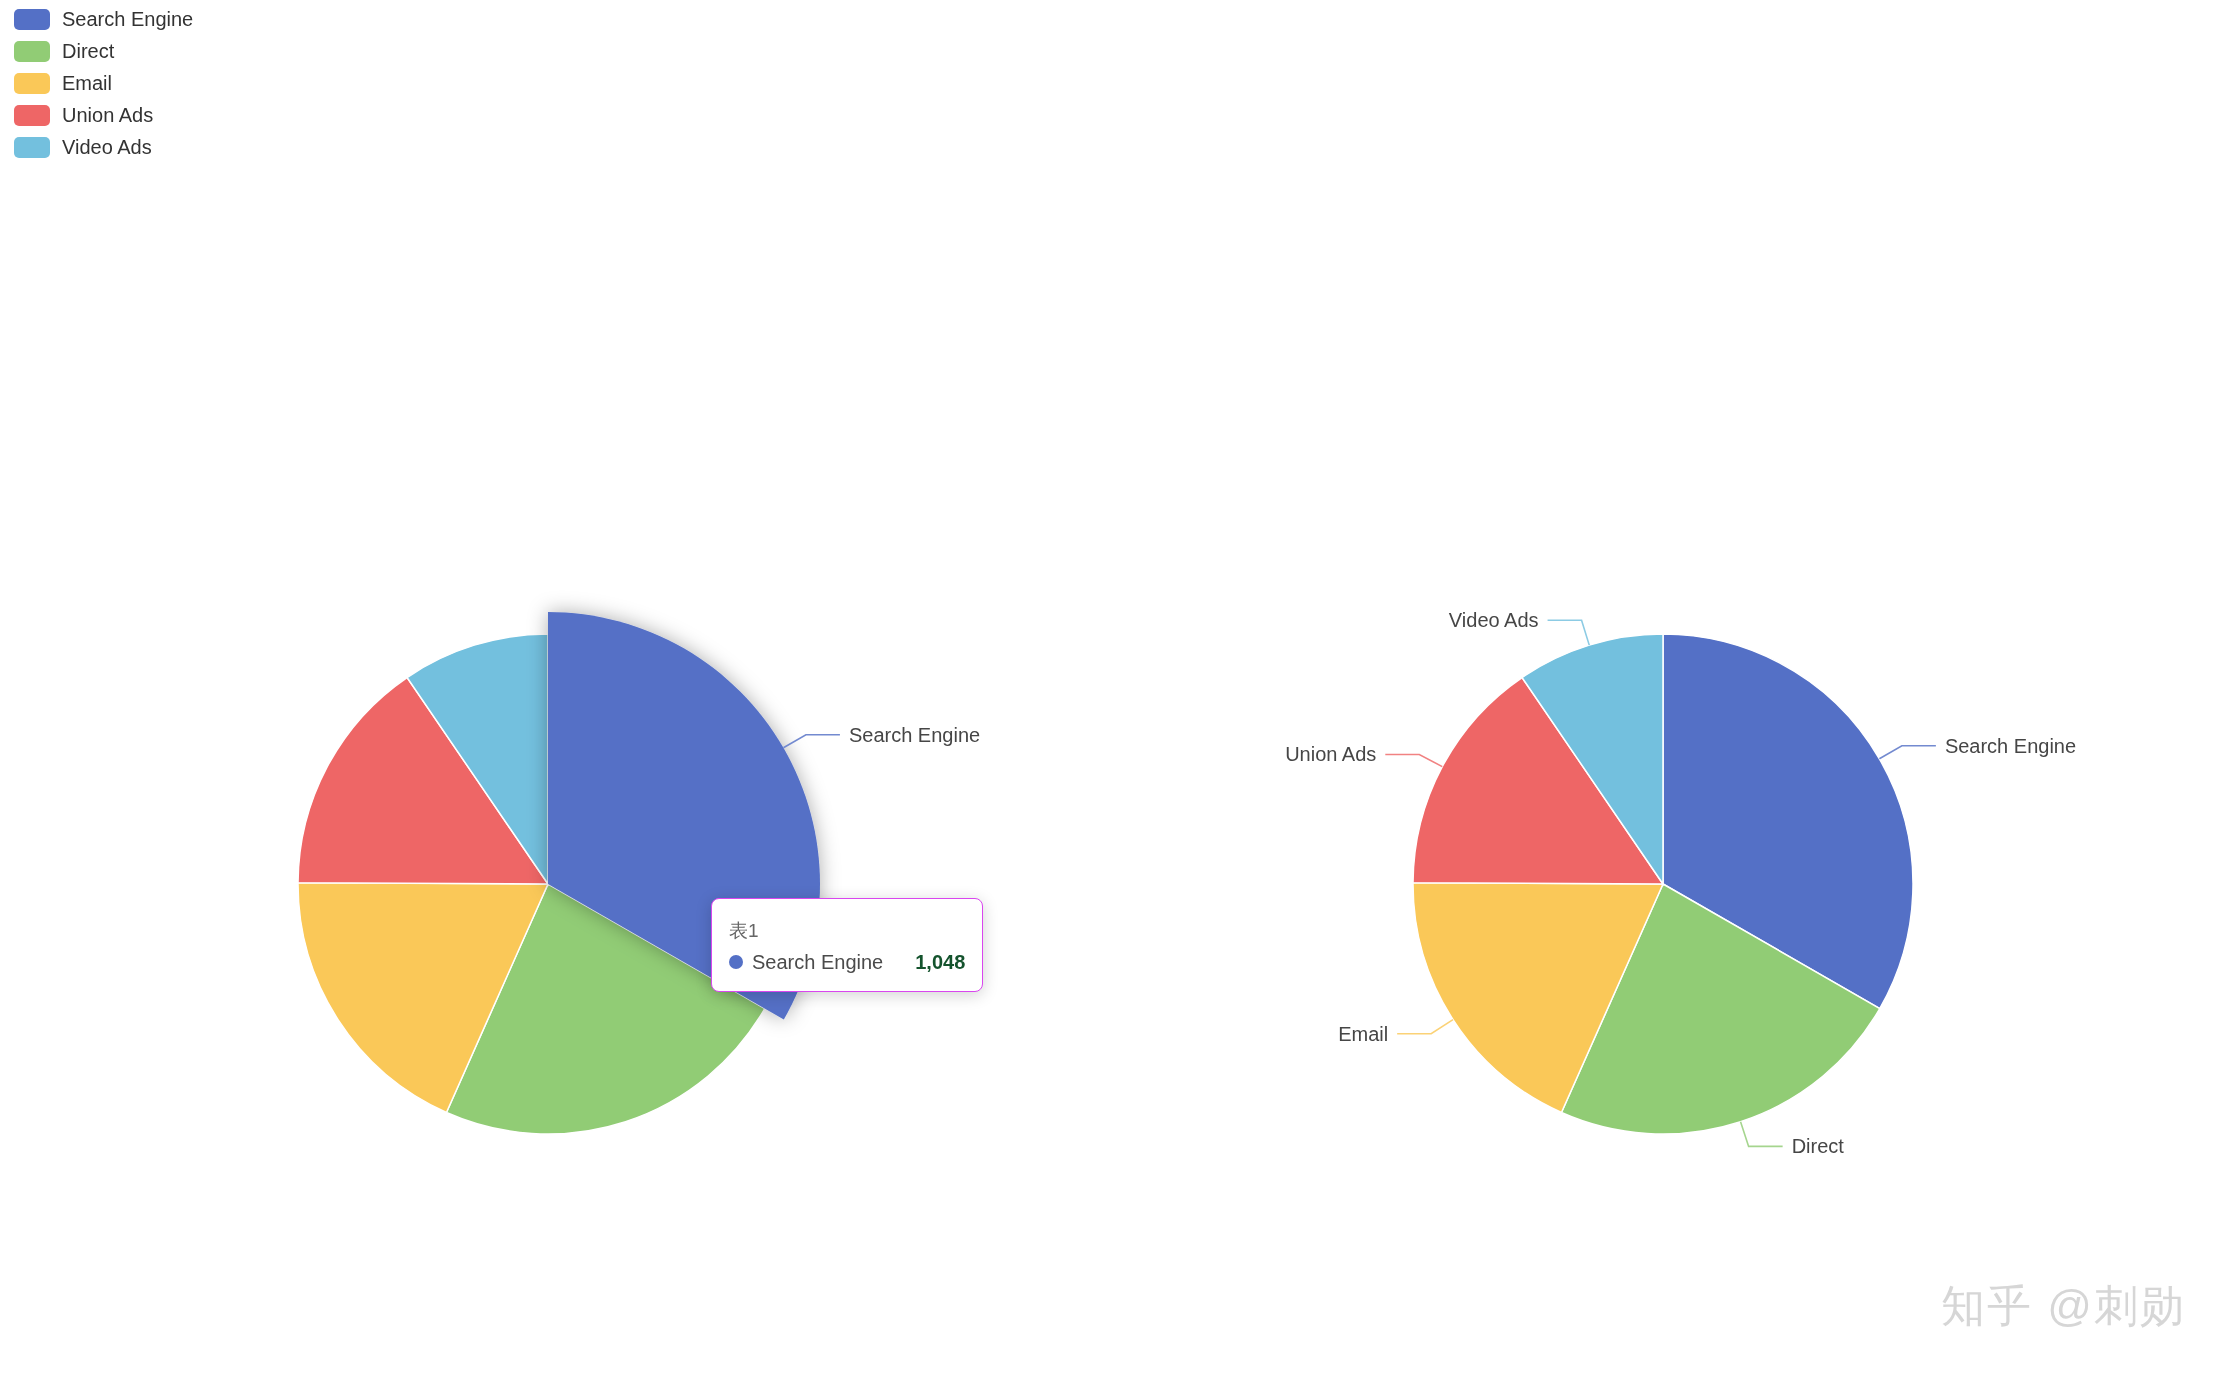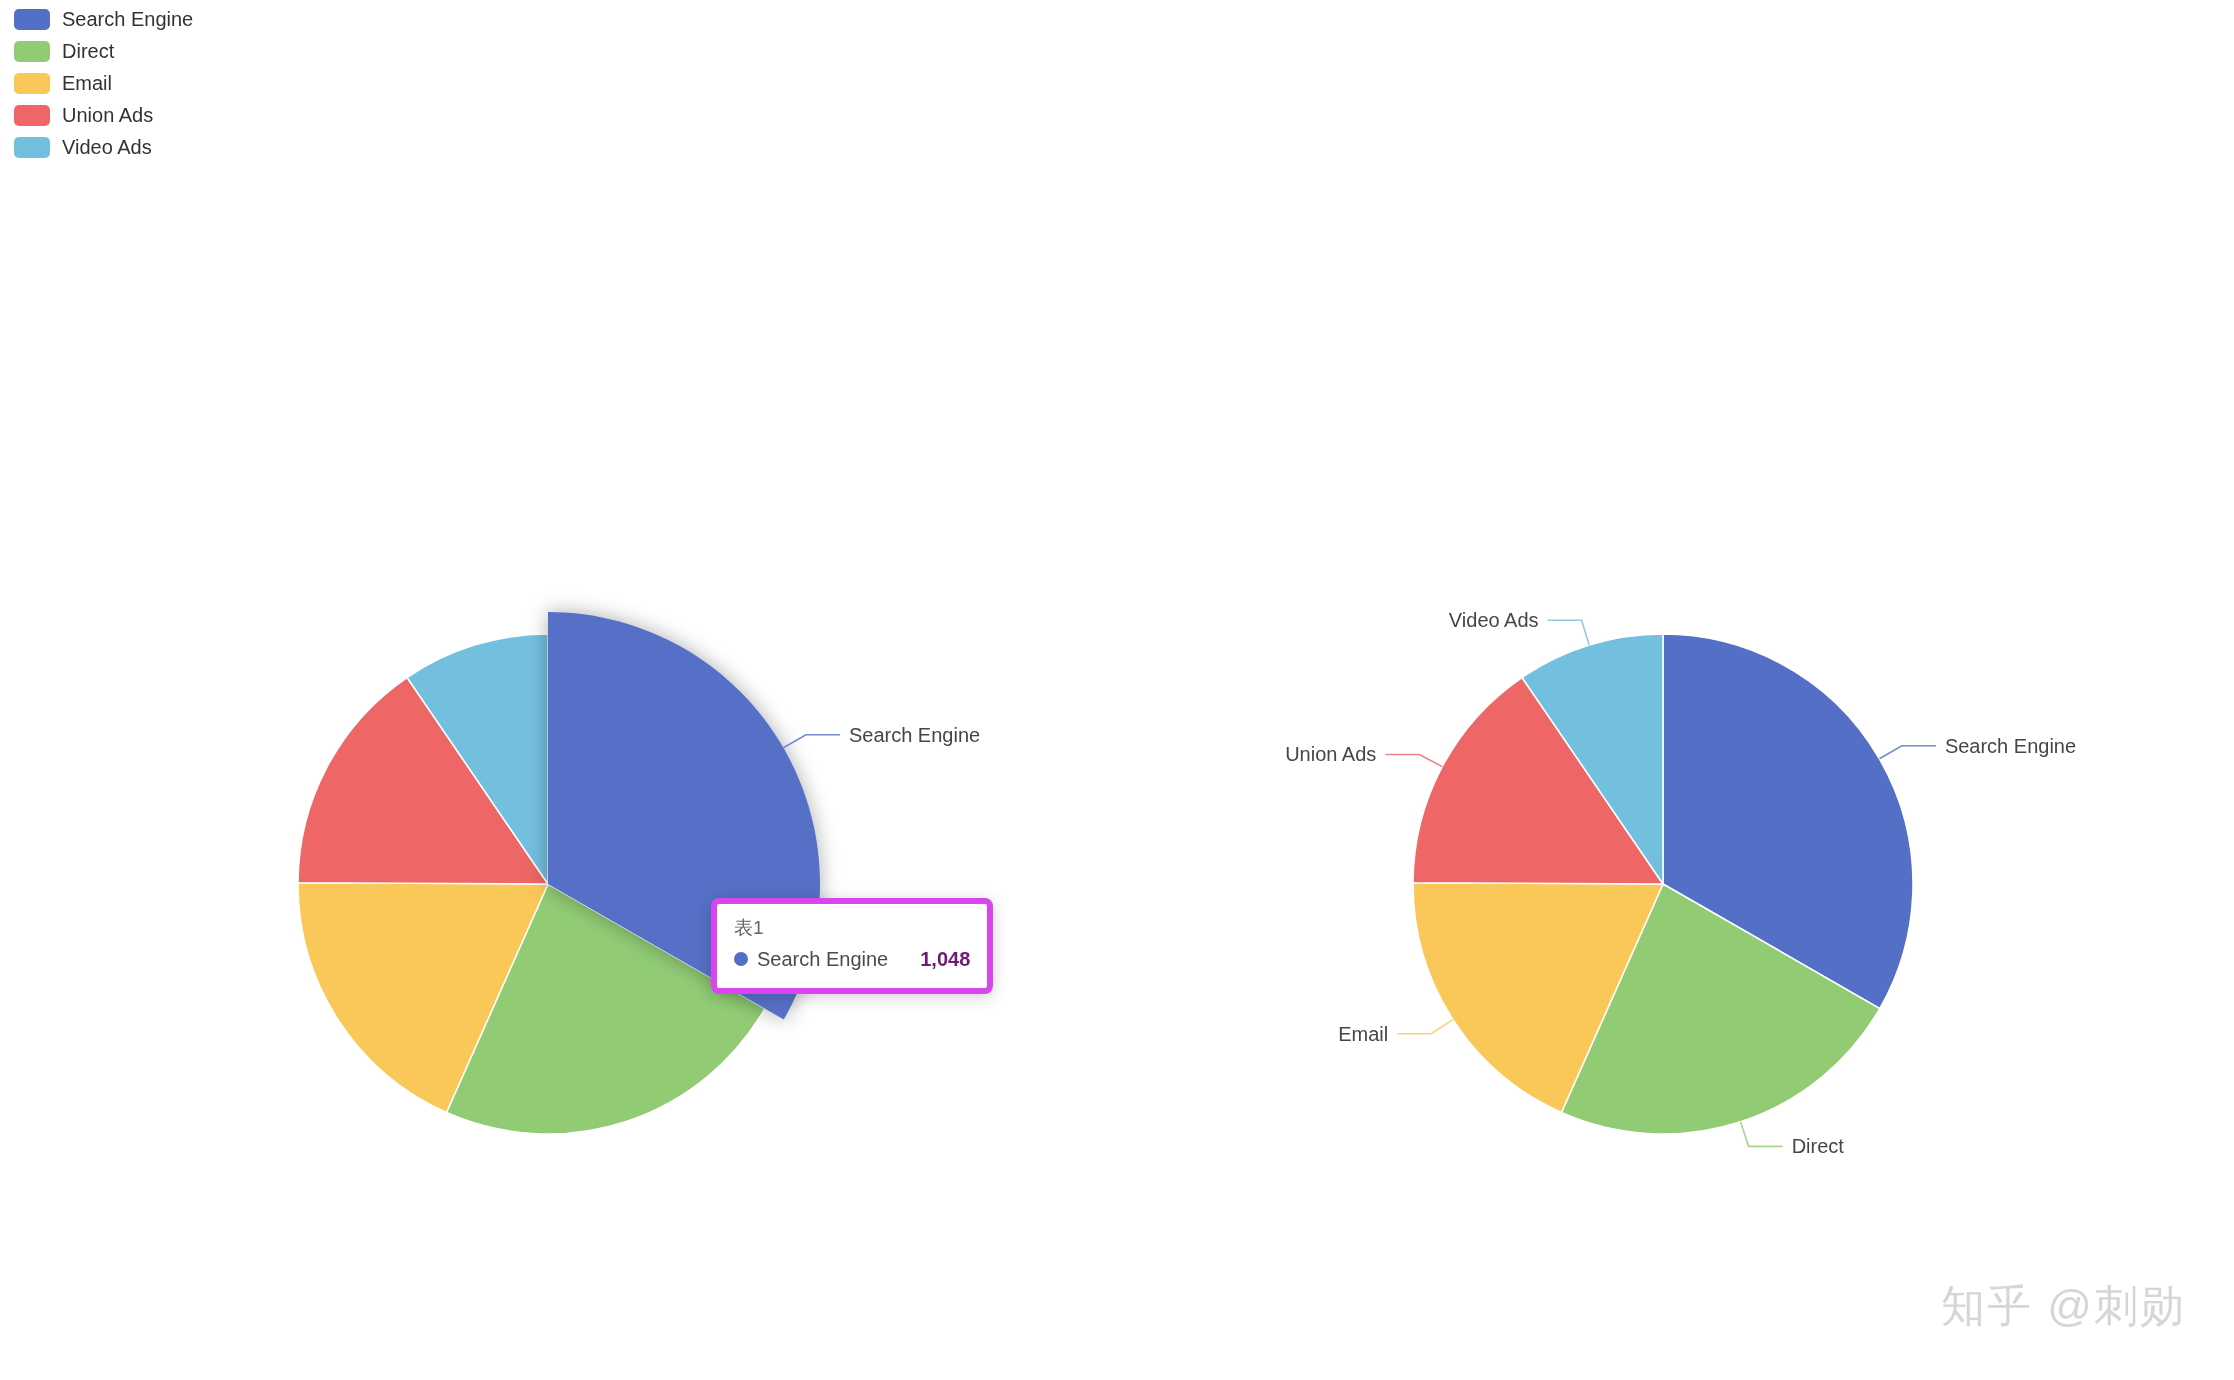--- a/index.html
+++ b/index.html
@@ -88,24 +88,24 @@
     stroke-width: 1.6;
   }
 
   
   #tooltip {
     position: absolute;
     left: 711px;
     top: 898px;
     min-width: 230px;
     background: #ffffff;
-    border: 6px solid #d946ef;
+    border: 1px solid #d946ef;
     border-radius: 8px;
     box-shadow: 0 3px 16px rgba(0, 0, 0, 0.18);
-    padding: 11px 17px 15px 17px;
+    padding: 19px 17px 15px 17px;
     box-sizing: border-box;
   }
   #tooltip-title {
     font-size: 19px;
     color: #666666;
     line-height: 26px;
     margin-bottom: 4px;
   }
   #tooltip-row {
     display: flex;
@@ -120,21 +120,21 @@
     margin-right: 9px;
     flex: 0 0 auto;
   }
   #tooltip-name {
     font-size: 20px;
     color: #4b4b4b;
   }
   #tooltip-value {
     font-size: 20px;
     font-weight: bold;
-    color: #701a75;
+    color: #14532d;
     margin-left: 32px;
   }
 
   
   #watermark {
     position: absolute;
     right: 48px;
     bottom: 48px;
     font-size: 44px;
     color: #d6d6d6;

